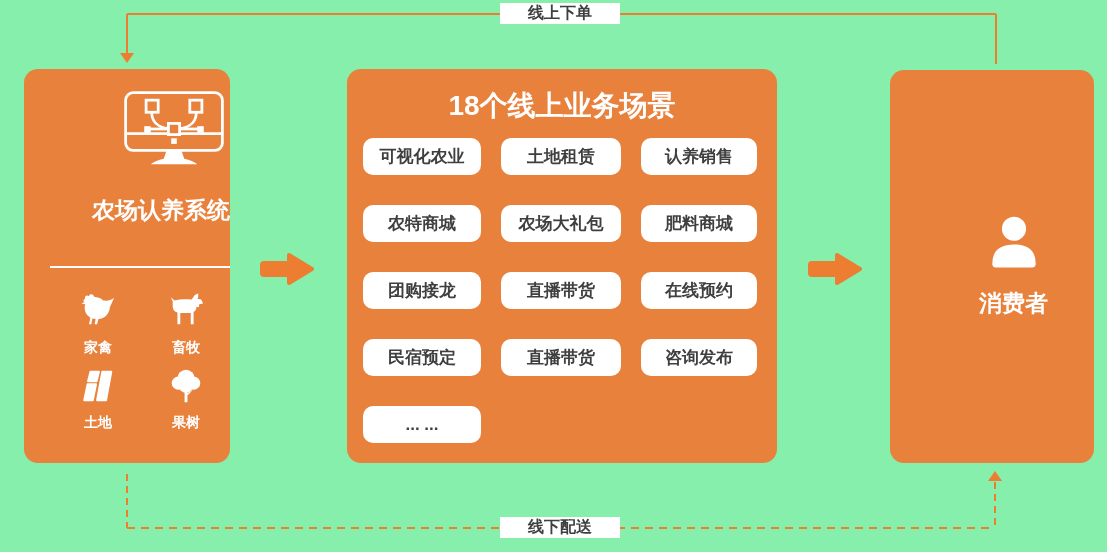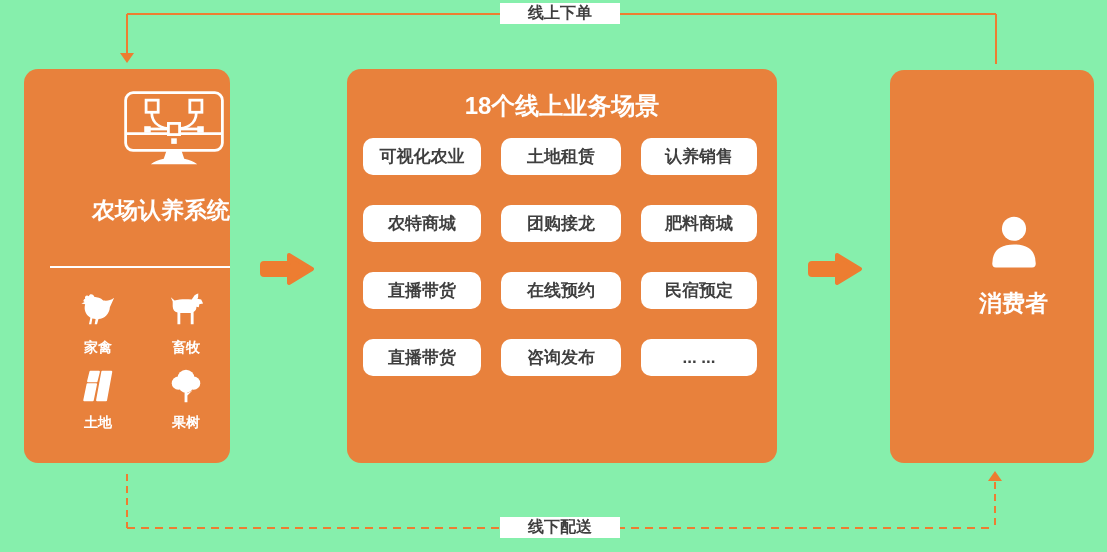--- a/index.html
+++ b/index.html
@@ -6,21 +6,21 @@
   body { background:#ffffff; font-family:"Liberation Sans","DejaVu Sans",sans-serif; }
   .canvas { position:relative; width:1107px; height:552px; background:#86efac; overflow:hidden; }
 
   
   .panel { position:absolute; background:#E8813C; border-radius:14px; }
   .panel-left  { left:24px;  top:69px; width:206px; height:394px; display:flex; flex-direction:column; align-items:flex-end; padding-top:20px; }
   .panel-mid   { left:347px; top:69px; width:430px; height:394px; padding:22px 16px 0 16px; }
   .panel-right { left:890px; top:70px; width:204px; height:393px; display:flex; flex-direction:column; align-items:center; justify-content:center;padding-left:43px; }
 
   .panel-title { color:#ffffff; font-weight:bold; font-size:23px; text-align:center; }
-  .mid-title   { color:#ffffff; font-weight:bold; font-size:24px; text-align:center; line-height:30px; }
+  .mid-title   { color:#ffffff; font-weight:bold; font-size:28px; text-align:center; line-height:30px; }
 
   .divider { width:180px; height:2px; background:#ffffff; margin-top:40px; }
 
   
   .asset-grid { margin-top:24px; display:grid; grid-template-columns:88px 88px; row-gap:10px; }
   .asset-cell { display:flex; flex-direction:column; align-items:center; }
   .asset-cell svg { width:40px; height:38px; }
   .asset-label { margin-top:5px; color:#ffffff; font-size:14px; font-weight:bold; }
 
   
@@ -141,22 +141,23 @@
     </svg>
   </span>
 
   <div class="panel panel-mid">
     <div class="mid-title">18个线上业务场景</div>
     <div class="scenario-grid">
       <div class="pill">可视化农业</div>
       <div class="pill">土地租赁</div>
       <div class="pill">认养销售</div>
       <div class="pill">农特商城</div>
+      <div class="pill">农场大礼包</div>
+      <div class="pill">肥料商城</div>
       <div class="pill">团购接龙</div>
-      <div class="pill">肥料商城</div>
       <div class="pill">直播带货</div>
       <div class="pill">在线预约</div>
       <div class="pill">民宿预定</div>
       <div class="pill">直播带货</div>
       <div class="pill">咨询发布</div>
       <div class="pill">...  ...</div>
     </div>
   </div>
 
   <span class="block-arrow" style="left:806px; top:248px;">

